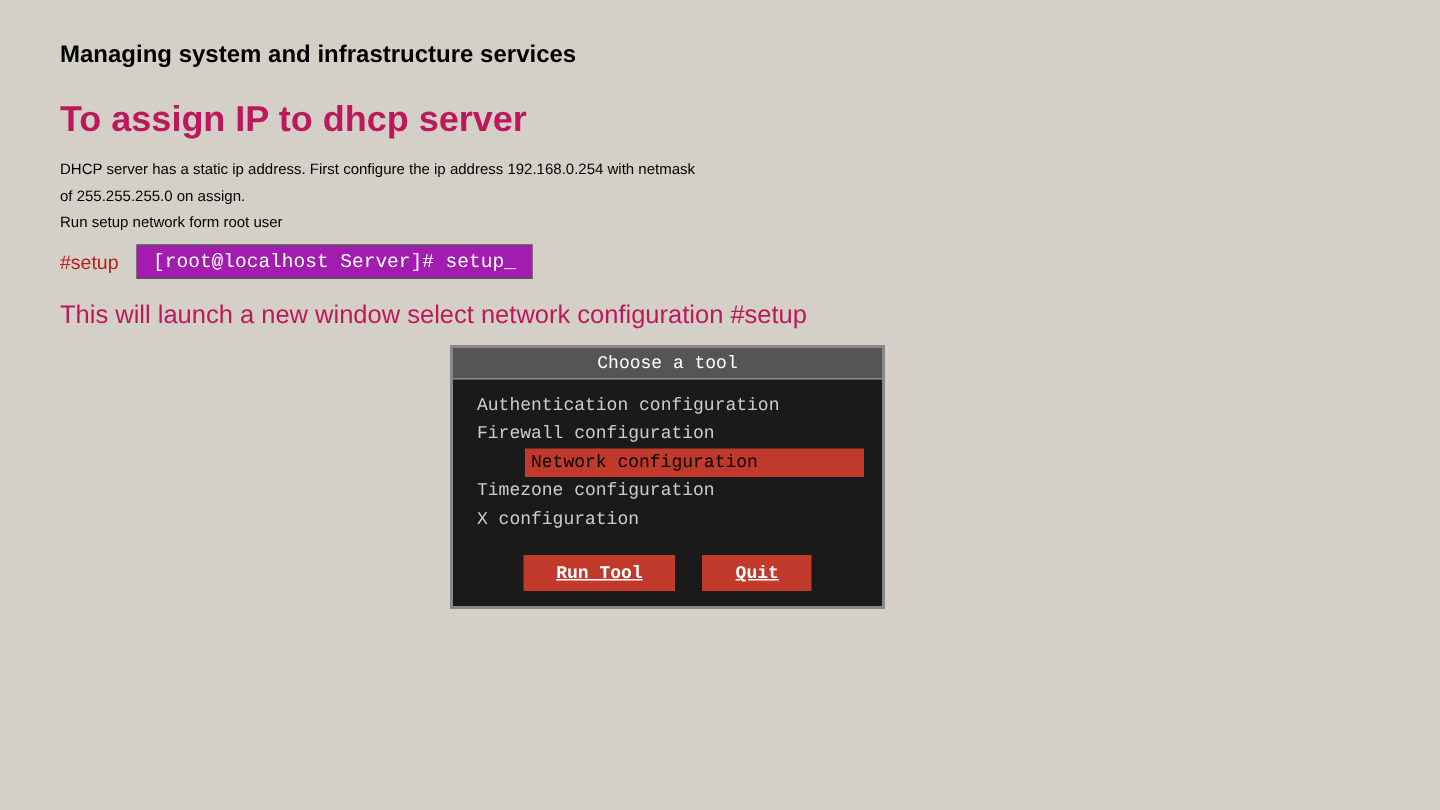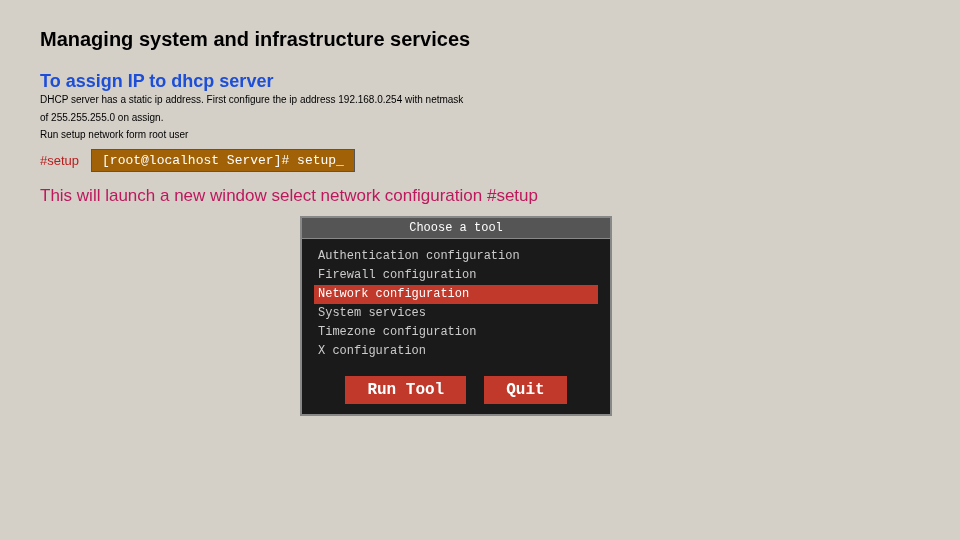--- a/index.html
+++ b/index.html
@@ -10,65 +10,66 @@
       font-family: Arial, sans-serif;
       overflow: hidden;
     }
     .page {
       width: 960px;
       height: 540px;
       background: #d4d0c8;
       padding: 28px 40px 20px 40px;
     }
     .main-title {
-      font-size: 20px;
+      font-size: 16px;
       font-weight: bold;
       color: #000;
       margin-bottom: 20px;
     }
     .section-title {
-      font-size: 18px;
+      font-size: 24px;
       font-weight: bold;
-      color: #1d4ed8;
+      color: #be185d;
+      margin-bottom: 12px;
     }
     .body-text {
       font-size: 10px;
       color: #000;
       line-height: 1.55;
       margin-bottom: 2px;
     }
     .command-line {
       display: flex;
       align-items: center;
       margin: 6px 0 14px 0;
       gap: 12px;
     }
     .command-label {
       font-size: 13px;
       color: #b91c1c;
     }
     .terminal-inline {
-      background: #a16207;
+      background: #a21caf;
       color: #fff;
       font-family: 'Courier New', monospace;
       font-size: 13px;
       padding: 3px 10px;
       border: 1px solid #555;
       min-width: 260px;
       display: inline-block;
     }
     .launch-text {
       font-size: 17px;
       color: #be185d;
       margin-bottom: 10px;
     }
     .terminal-window {
       background: #1a1a1a;
       border: 2px solid #888;
-      width: 312px;
+      width: 290px;
       margin-left: 260px;
       padding: 0;
     }
     .terminal-title-bar {
       background: #555;
       color: #fff;
       font-family: 'Courier New', monospace;
       font-size: 12px;
       text-align: center;
       padding: 3px 0;
@@ -80,37 +81,39 @@
       font-size: 12px;
       color: #ccc;
       line-height: 1.6;
     }
     .terminal-menu-item {
       color: #ccc;
       padding: 0 4px;
     }
     .terminal-menu-item.selected {
       background: #c0392b;
-      color: #ffffff;
+      color: #000000;
+      margin-left: 36px;
     }
     .terminal-buttons {
       display: flex;
       justify-content: center;
       gap: 18px;
       padding: 8px 0 10px 0;
     }
     .term-btn {
       background: #c0392b;
       color: #fff;
       font-family: 'Courier New', monospace;
-      font-size: 16px;
+      font-size: 12px;
       font-weight: bold;
       border: none;
       padding: 5px 22px;
       cursor: pointer;
+      text-decoration: underline;
     }
   </style>
 </head>
 <body>
 
 <div class="page">
 
   <div class="main-title">Managing system and infrastructure services</div>
 
   <div class="section-title">To assign IP to dhcp server</div>
@@ -125,21 +128,20 @@
   </div>
 
   <div class="launch-text">This will launch a new window select network configuration #setup</div>
 
   <div class="terminal-window">
     <div class="terminal-title-bar">Choose a tool</div>
     <div class="terminal-body">
       <div class="terminal-menu-item">Authentication configuration</div>
       <div class="terminal-menu-item">Firewall configuration</div>
       <div class="terminal-menu-item selected">Network configuration</div>
-      <div class="terminal-menu-item">System services</div>
       <div class="terminal-menu-item">Timezone configuration</div>
       <div class="terminal-menu-item">X configuration</div>
     </div>
     <div class="terminal-buttons">
       <button class="term-btn">Run Tool</button>
       <button class="term-btn">Quit</button>
     </div>
   </div>
 
 </div>

